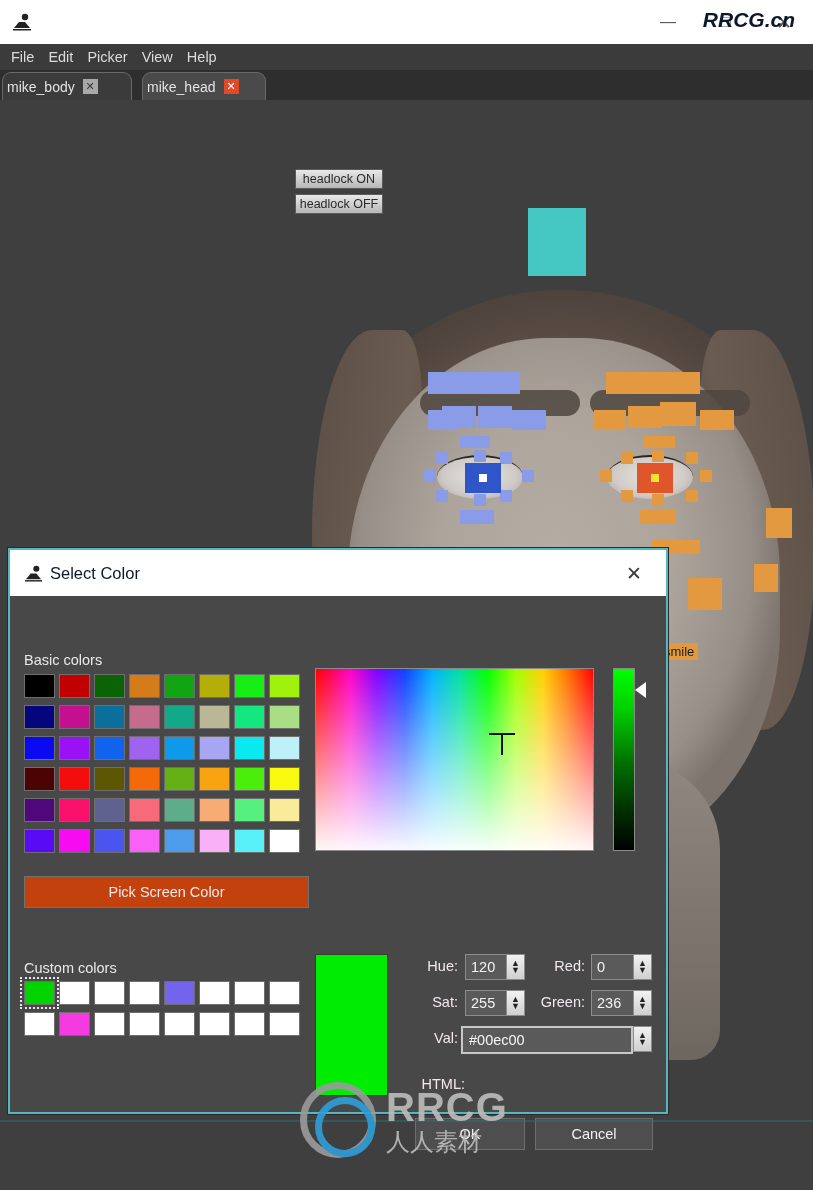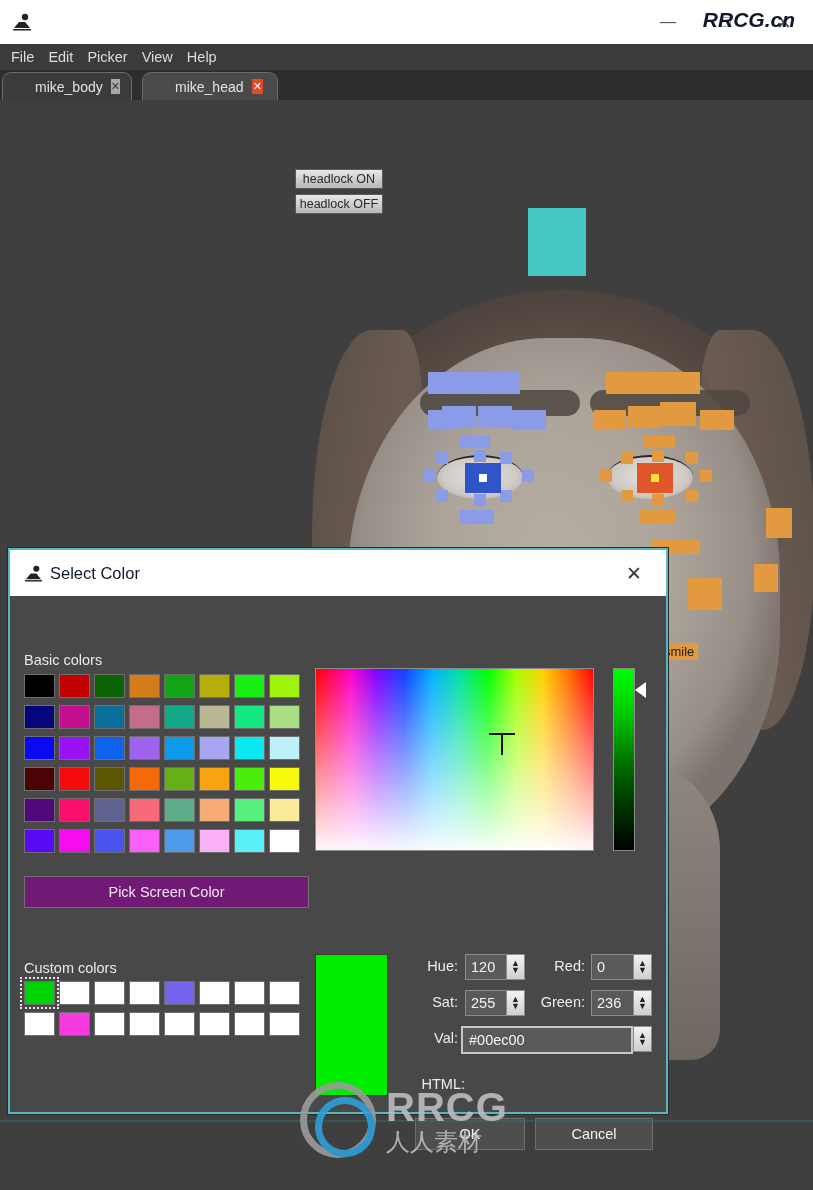--- a/index.html
+++ b/index.html
@@ -55,21 +55,21 @@
 
   
   #tabbar {
     position:absolute; left:0; top:70px; width:813px; height:30px;
     background:#2e2e2e;
   }
   .tab {
     position:absolute; top:2px; height:28px;
     background:#3b3b3b;
     display:flex; align-items:center;
-    padding:0 14px 0 32px;
+    padding:0 14px 0 4px;
     color:#e2e2e2; font-size:14px;
     border-top:1px solid #6a6a6a;
     border-left:1px solid #6a6a6a;
     border-right:1px solid #6a6a6a;
     transform: perspective(30px) rotateX(0deg);
     border-radius: 9px 9px 0 0;
   }
   .tab.active { background:#4a4a4a; }
   .tab .tclose {
     margin-left:8px; width:15px; height:15px;
@@ -186,21 +186,21 @@
     grid-template-rows: repeat(6, 30px);
     gap:1px;
   }
   #basic-grid .sw {
     width:31px; height:24px;
     border:1px solid #6e6e6e;
   }
 
   #pick-screen-btn {
     position:absolute; left:14px; top:280px; width:285px; height:32px;
-    background:#701a75; border:1px solid #707070;
+    background:#c2410c; border:1px solid #707070;
     color:#f0e8ee; font-size:14.5px;
     display:flex; align-items:center; justify-content:center;
   }
 
   
   #custom-grid {
     position:absolute; left:14px; top:385px;
     display:grid; grid-template-columns: repeat(8, 34px);
     grid-template-rows: repeat(2, 30px);
     gap:1px;
@@ -350,21 +350,21 @@
   <div class="menu-item">Picker</div>
   <div class="menu-item">View</div>
   <div class="menu-item">Help</div>
 </div>
 
 <div id="tabbar">
   <div class="tab" style="left:2px; width:130px;">
     <span>mike_body</span>
     <span class="tclose grey">✕</span>
   </div>
-  <div class="tab active" style="left:142px; width:136px;">
+  <div class="tab active" style="left:142px; width:124px;">
     <span>mike_head</span>
     <span class="tclose red">✕</span>
   </div>
 </div>
 
 <div id="canvas">
   <div id="hair"></div>
   <div id="hair-l"></div>
   <div id="hair-r"></div>
   <div id="face"></div>

